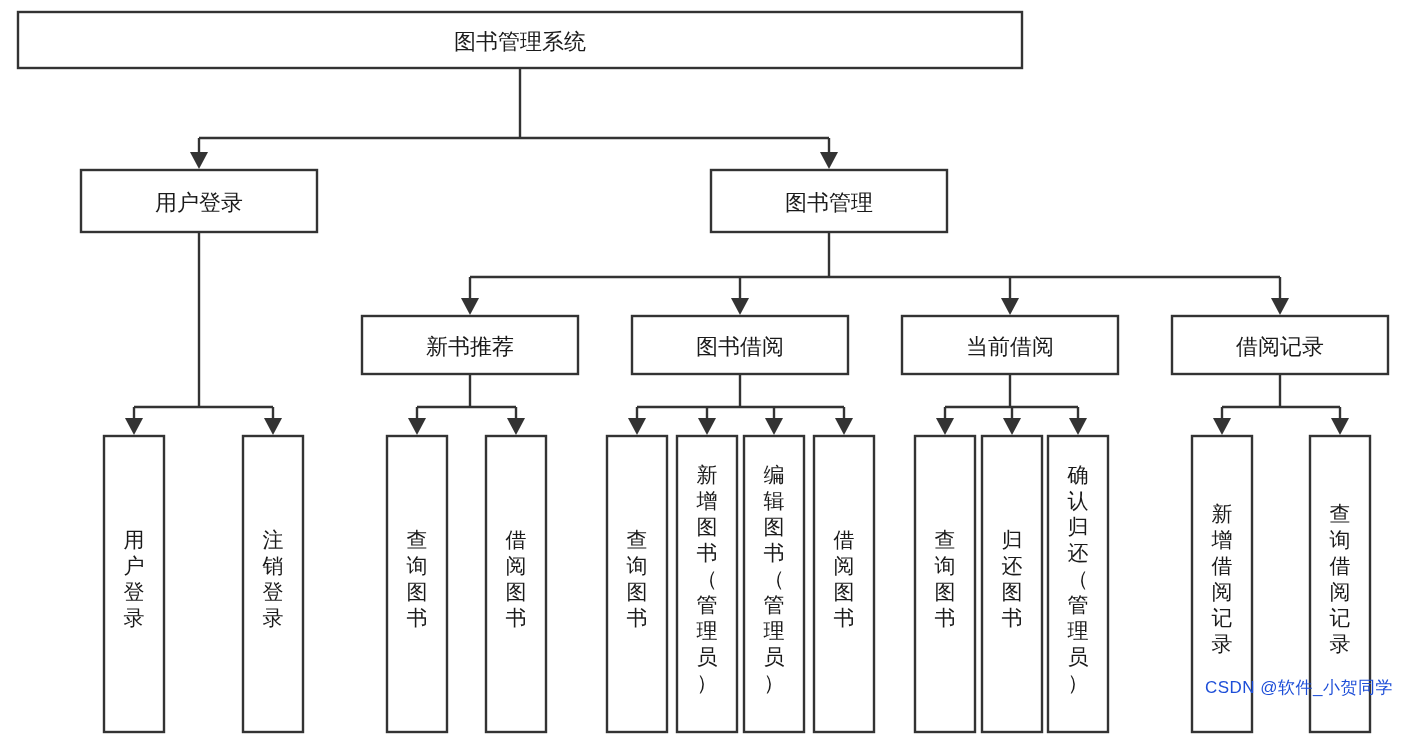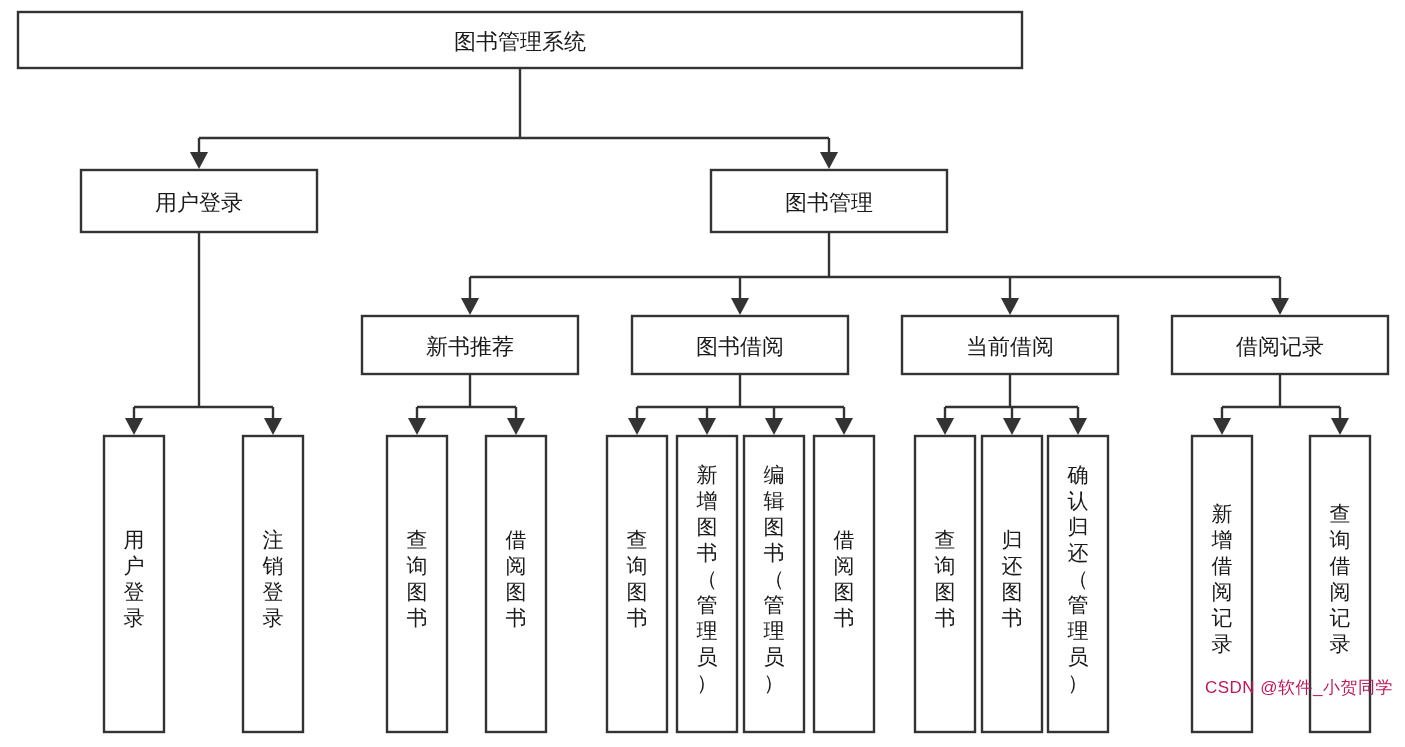--- a/index.html
+++ b/index.html
@@ -53,21 +53,21 @@
     font-size: 21px;
     fill: #1a1a1a;
     text-anchor: middle;
   }
   .watermark {
     position: absolute;
     right: 12px;
     bottom: 6px;
     font-family: "Liberation Sans", "DejaVu Sans", sans-serif;
     font-size: 17px;
-    color: #be185d;
+    color: #1d4ed8;
     white-space: nowrap;
     letter-spacing: 0.5px;
     user-select: none;
   }
 </style>
 </head>
 <body>
 
 <div id="diagram-root">
   <svg class="flow" viewBox="0 0 1405 747">

